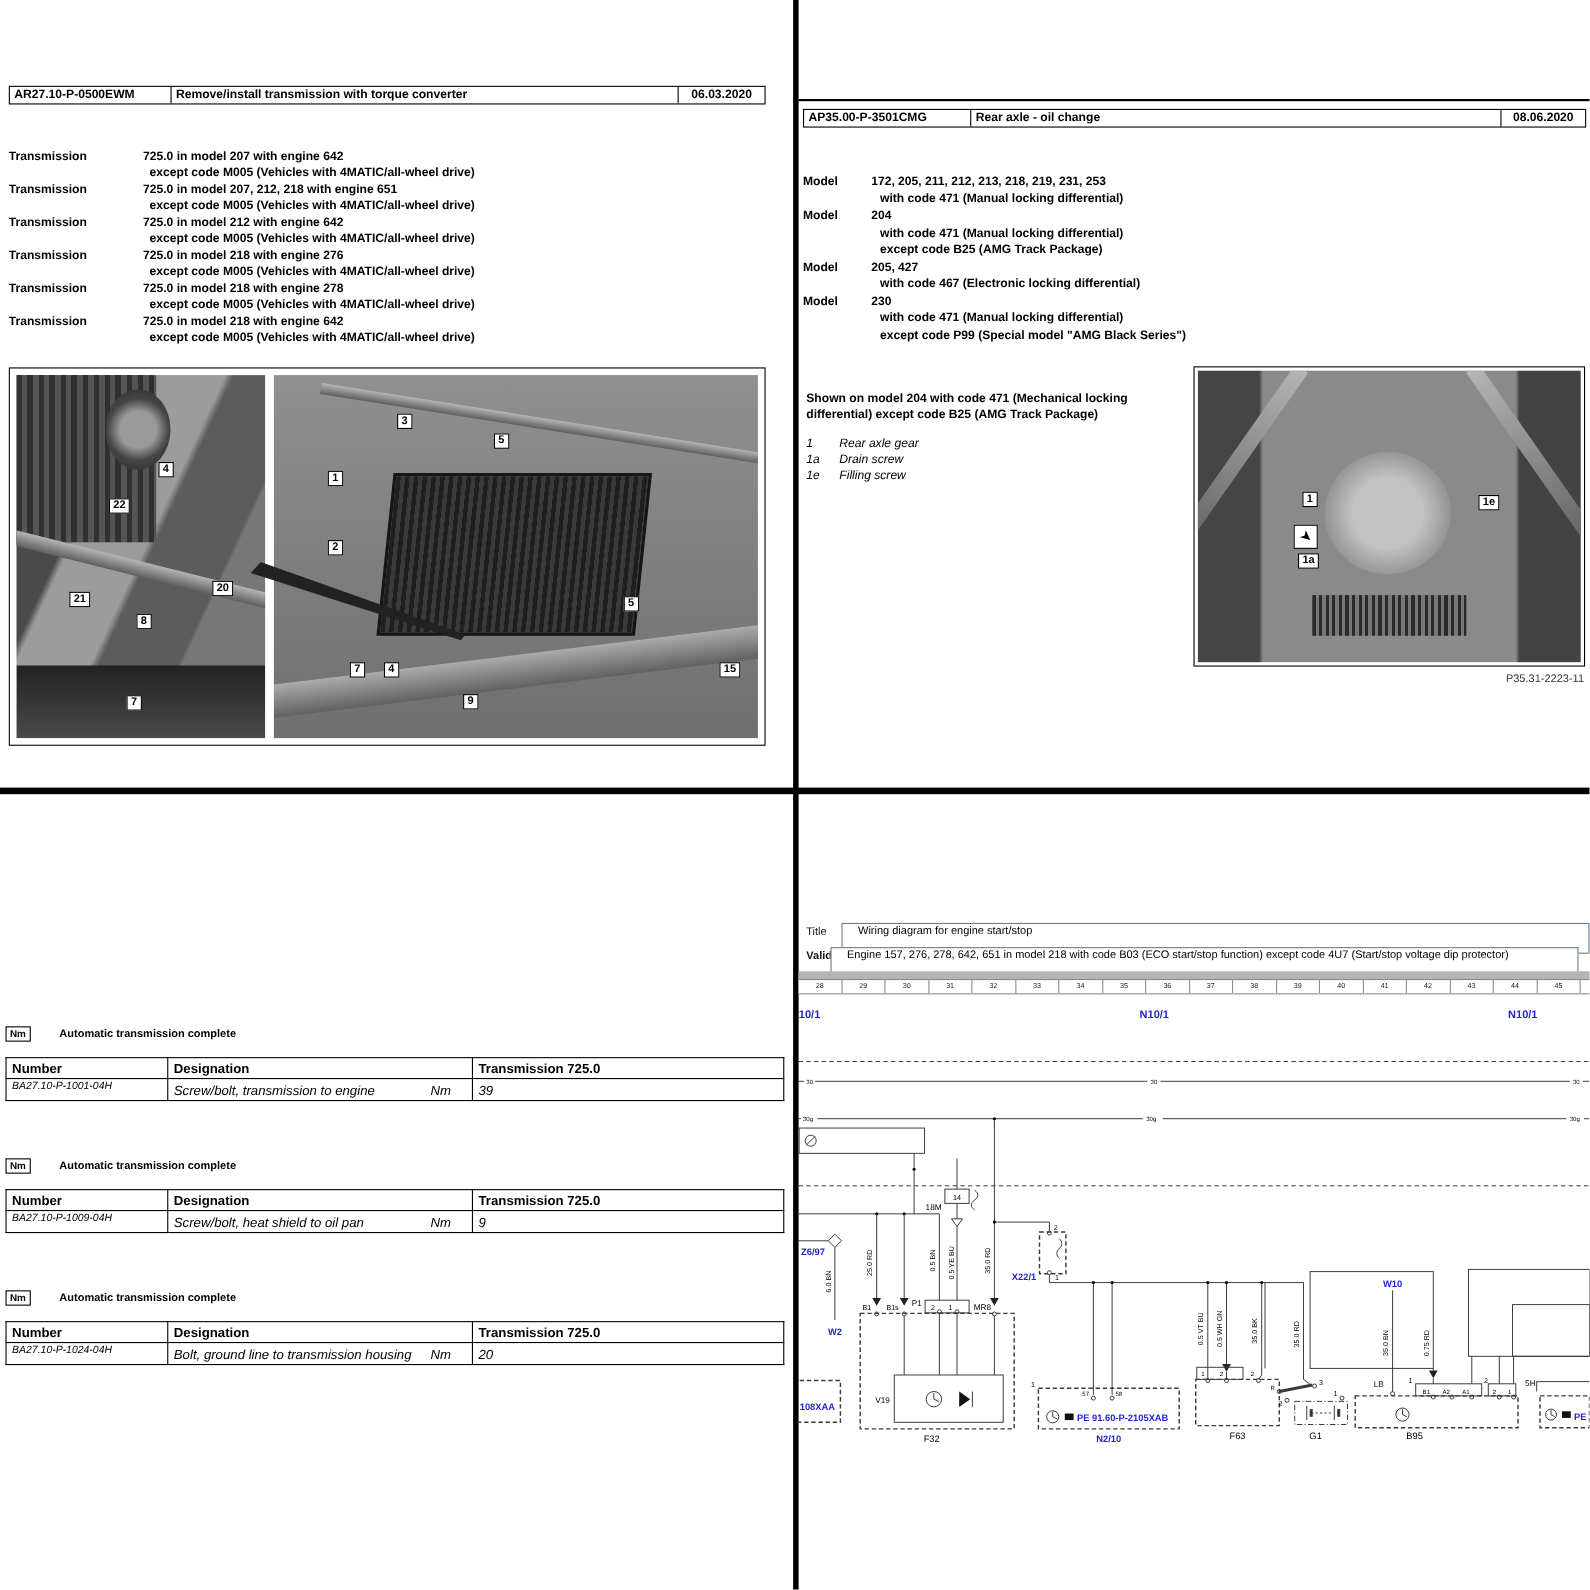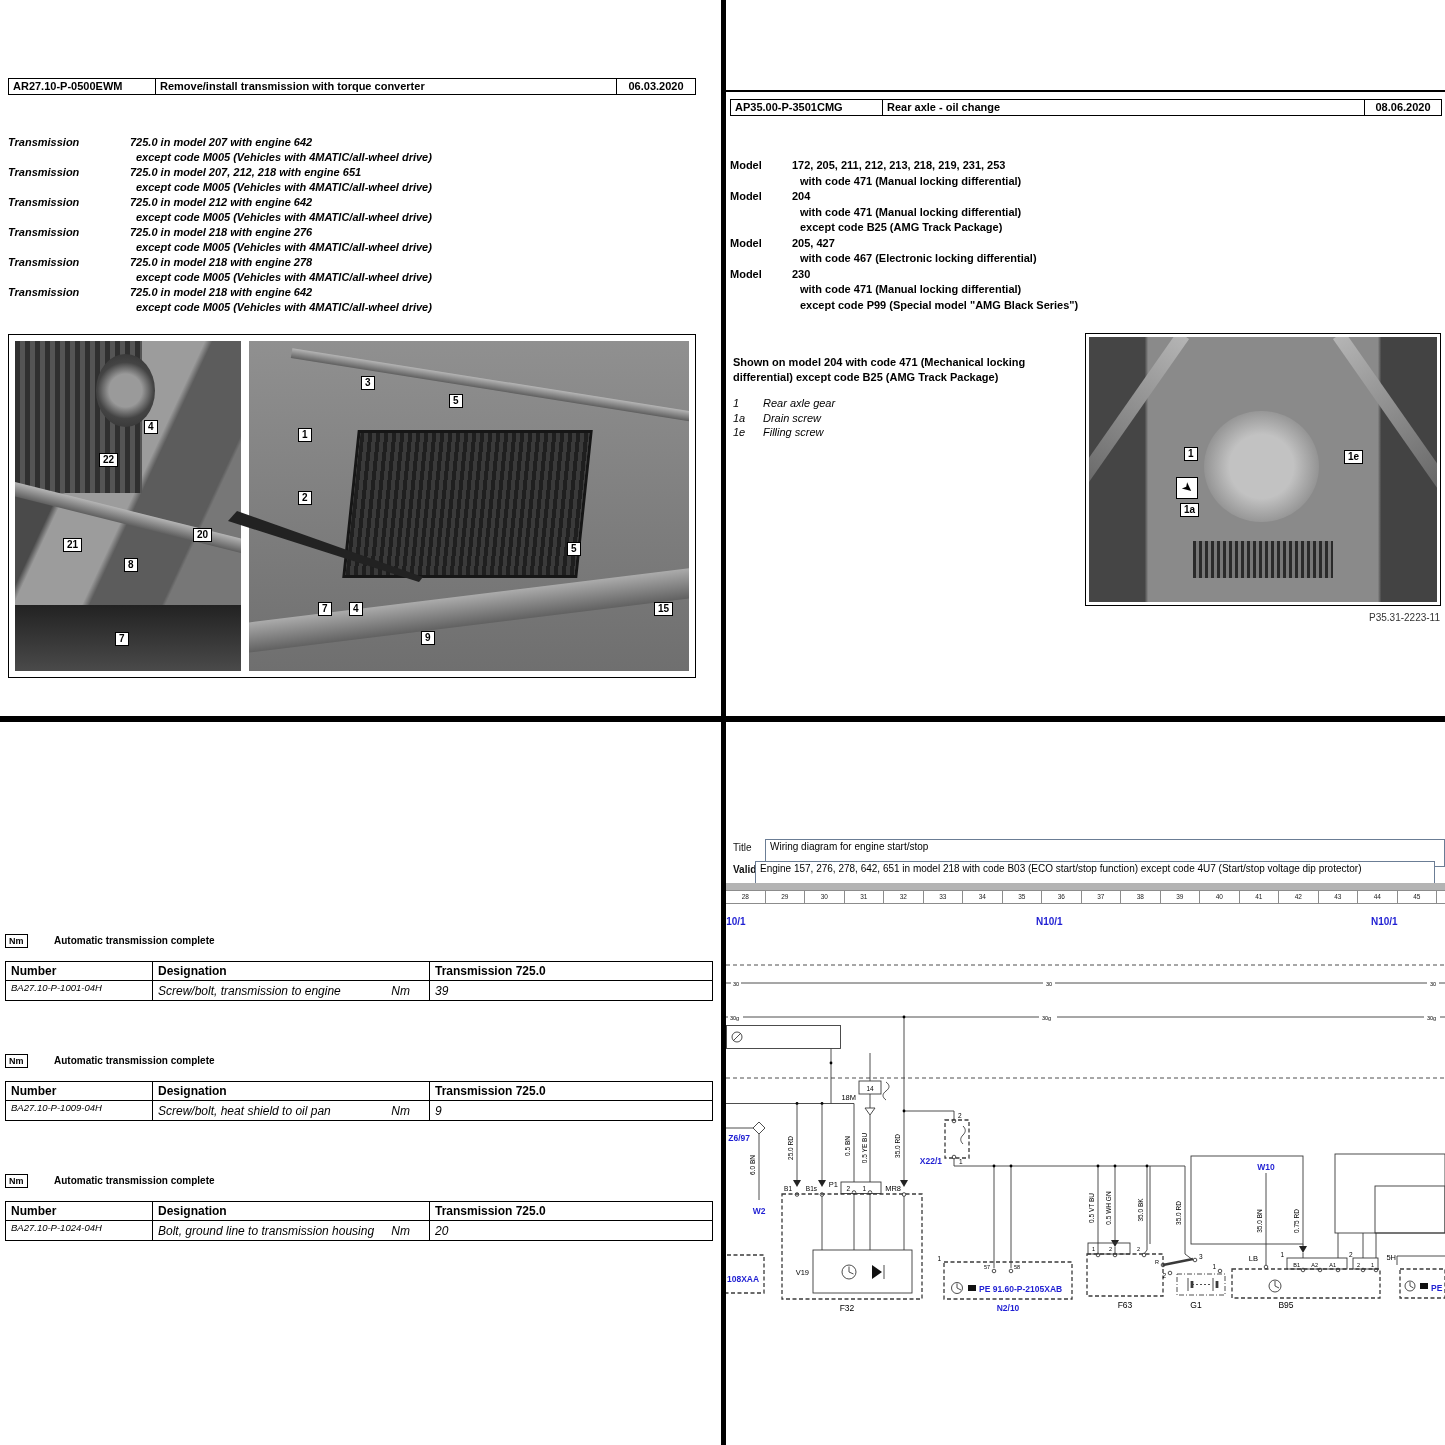--- a/index.html
+++ b/index.html
@@ -9,21 +9,21 @@
   
   .div-v{left:721px;top:0;width:5px;height:1445px;background:#000;}
   .div-h{left:0;top:716px;width:1445px;height:6px;background:#000;}
   .thinline{background:#000;height:2px;}
   
   .dochdr{display:flex;border:1.5px solid #000;height:17px;line-height:15px;
           font-weight:bold;font-size:11px;background:#fff;box-sizing:border-box;}
   .dochdr .c{padding:0 4px;border-right:1.5px solid #000;white-space:nowrap;overflow:hidden;box-sizing:border-box;}
   .dochdr .c:last-child{border-right:none;}
   
-  .kvlist{font-size:11px;font-weight:bold;line-height:15px;font-style:italic;}
+  .kvlist{font-size:11px;font-weight:bold;line-height:15px;}
   .kvrow{display:flex;}
   .kvrow .k{flex:0 0 122px;}
   .kvrow .sub{padding-left:6px;}
   .modellist{font-size:11px;font-weight:bold;line-height:15.5px;}
   .modellist .k{flex:0 0 62px;}
   .modellist .sub{padding-left:8px;}
   .note{font-size:11px;font-weight:bold;line-height:15px;}
   .legend{font-style:italic;font-size:11px;line-height:14.5px;}
   .legend .row{display:flex;}
   .legend .key{flex:0 0 30px;}
@@ -64,21 +64,21 @@
     overflow:hidden;white-space:nowrap;box-sizing:border-box;}
   table.tq th{font-size:12px;height:19px;}
   table.tq td{height:20px;font-style:italic;}
   .td-num{font-size:9.5px;vertical-align:top;}
   .td-des{font-size:12px;}
   .td-des .unit{float:right;margin-right:14px;}
   .td-val{font-size:12px;}
   
   .fldlab{font-size:10px;color:#111;}
   .fld{border:1px solid #6b7d95;background:#fff;font-size:10px;line-height:14px;
-       padding:0 4px;white-space:nowrap;overflow:hidden;box-sizing:border-box;height:28px;}
+       padding:0 14px;white-space:nowrap;overflow:hidden;box-sizing:border-box;height:28px;}
   .graybar{background:#b4b4b4;}
   .ruler{display:flex;overflow:hidden;border-top:1px solid #8c8c8c;border-bottom:1px solid #8c8c8c;background:#fff;}
   .ruler .cell{flex:0 0 39.5px;border-right:1px solid #8c8c8c;font-size:6.5px;color:#222;
        text-align:center;line-height:11px;box-sizing:border-box;}
   
   svg line,svg rect,svg path,svg polyline,svg circle{stroke:#3a3a3a;stroke-width:0.9;fill:none;}
   svg polygon{stroke:none;fill:#222;}
   svg .dash{stroke-dasharray:4 3;}
   svg .dashrect{stroke-dasharray:4 2.5;stroke-width:1.3;}
   svg .dashdot{stroke-dasharray:5 2 1 2;}

